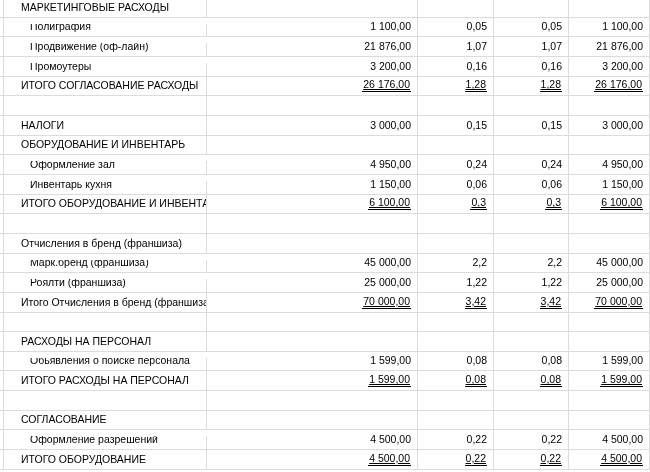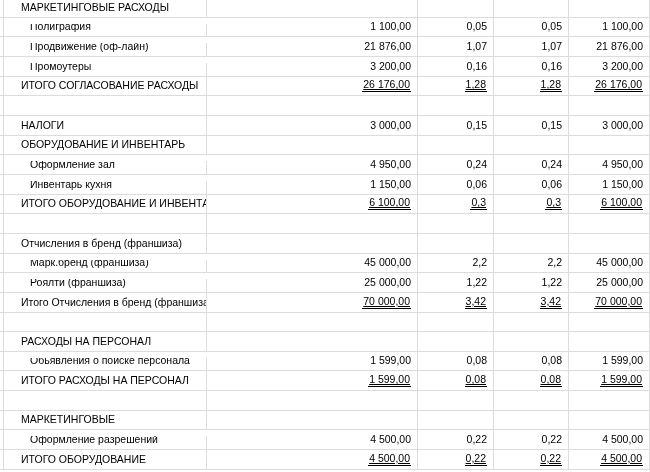--- a/index.html
+++ b/index.html
@@ -429,21 +429,21 @@
     <div class="cell num">
           <span class="v"></span>
         </div>
     <div class="cell num">
           <span class="v"></span>
         </div>
   </div>
       <div class="row row-section" style="display:contents">
     <div class="cell gutter"></div>
     <div class="cell label">
-          <span class="v">МАРКЕТИНГОВЫЕ</span>
+          <span class="v">СОГЛАСОВАНИЕ</span>
         </div>
     <div class="cell num">
           <span class="v"></span>
         </div>
     <div class="cell num">
           <span class="v"></span>
         </div>
     <div class="cell num">
           <span class="v"></span>
         </div>

